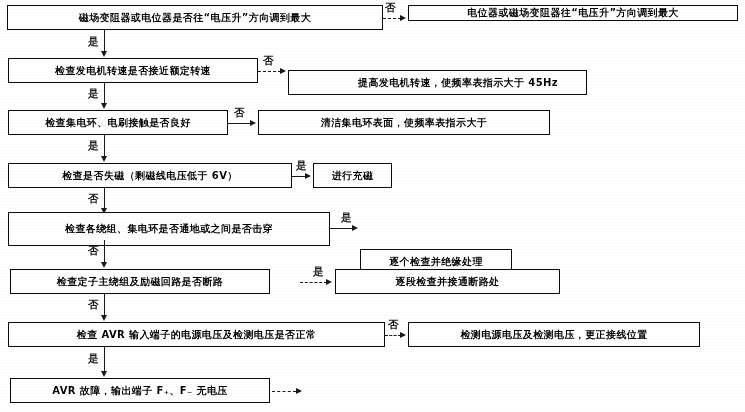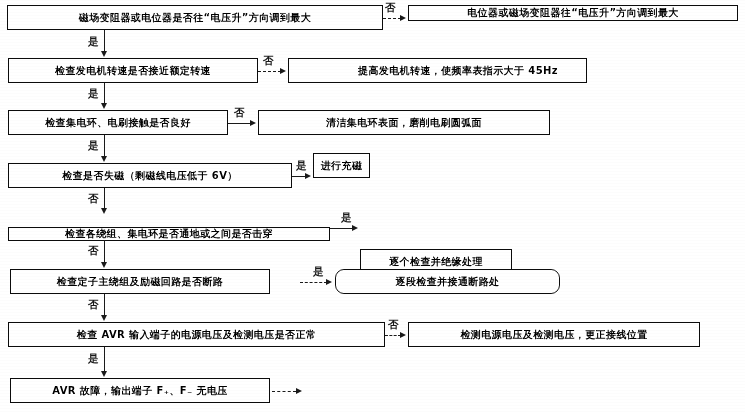--- a/index.html
+++ b/index.html
@@ -108,61 +108,61 @@
   <div class="node action" style="left:408px; top:5px; width:330px; height:16px;">电位器或磁场变阻器往“电压升”方向调到最大</div>
 
   <div class="v-line" style="left:104px; top:30px; height:23px;"></div>
   <div class="edge-label" style="left:88px; top:36px;">是</div>
   <div class="arrow-down" style="left:100.5px; top:51px;"></div>
 
   <div class="node decision" style="left:8px; top:58px; width:250px; height:25px;">检查发电机转速是否接近额定转速</div>
   <div class="edge-label" style="left:263px; top:55px;">否</div>
   <div class="h-line dashed" style="left:258px; top:71px; width:23px;"></div>
   <div class="arrow-right" style="left:280px; top:67.5px;"></div>
-  <div class="node action" style="left:288px; top:58px; width:299px; height:25px;padding-left:45px;">提高发电机转速，使频率表指示大于 45Hz</div>
+  <div class="node action" style="left:288px; top:70px; width:299px; height:25px;padding-left:45px;">提高发电机转速，使频率表指示大于 45Hz</div>
 
   <div class="v-line" style="left:104px; top:83px; height:22px;"></div>
   <div class="edge-label" style="left:88px; top:88px;">是</div>
   <div class="arrow-down" style="left:100.5px; top:103px;"></div>
 
   <div class="node decision" style="left:8px; top:110px; width:220px; height:25px;">检查集电环、电刷接触是否良好</div>
   <div class="edge-label" style="left:234px; top:107px;">否</div>
   <div class="h-line" style="left:228px; top:123px; width:23px;"></div>
   <div class="arrow-right" style="left:250px; top:119.5px;"></div>
-  <div class="node action" style="left:258px; top:110px; width:292px; height:25px;">清洁集电环表面，磨削电刷圆弧面</div>
+  <div class="node action" style="left:258px; top:110px; width:292px; height:25px;">清洁集电环表面，使频率表指示大于</div>
 
   <div class="v-line" style="left:104px; top:135px; height:23px;"></div>
   <div class="edge-label" style="left:88px; top:140px;">是</div>
   <div class="arrow-down" style="left:100.5px; top:156px;"></div>
 
   <div class="node decision" style="left:8px; top:163px; width:284px; height:25px;">检查是否失磁（剩磁线电压低于 6V）</div>
   <div class="edge-label" style="left:296px; top:160px;">是</div>
   <div class="h-line" style="left:292px; top:176px; width:14px;"></div>
   <div class="arrow-right" style="left:305px; top:172.5px;"></div>
-  <div class="node action" style="left:313px; top:153px; width:57px; height:25px;">进行充磁</div>
+  <div class="node action" style="left:313px; top:163px; width:79px; height:25px;">进行充磁</div>
 
   <div class="v-line" style="left:104px; top:188px; height:22px;"></div>
   <div class="edge-label" style="left:88px; top:193px;">否</div>
   <div class="arrow-down" style="left:100.5px; top:208px;"></div>
 
-  <div class="node decision" style="left:8px; top:227px; width:322px; height:14px;">检查各绕组、集电环是否通地或之间是否击穿</div>
+  <div class="node decision" style="left:8px; top:212px; width:322px; height:34px;">检查各绕组、集电环是否通地或之间是否击穿</div>
   <div class="edge-label" style="left:341px; top:212px;">是</div>
   <div class="h-line" style="left:330px; top:228px; width:23px;"></div>
   <div class="arrow-right" style="left:352px; top:224.5px;"></div>
   <div class="node action" style="left:360px; top:215px; width:152px; height:25px;margin-top:34px;">逐个检查并绝缘处理</div>
 
   <div class="v-line" style="left:104px; top:240px; height:24px;"></div>
   <div class="edge-label" style="left:88px; top:245px;">否</div>
   <div class="arrow-down" style="left:100.5px; top:262px;"></div>
 
   <div class="node decision" style="left:10px; top:269px; width:260px; height:25px;">检查定子主绕组及励磁回路是否断路</div>
   <div class="edge-label" style="left:313px; top:266px;">是</div>
   <div class="h-line dashed" style="left:300px; top:282px; width:27px;"></div>
   <div class="arrow-right" style="left:326px; top:278.5px;"></div>
-  <div class="node action" style="left:335px; top:269px; width:225px; height:25px;border-radius:9px;">逐段检查并接通断路处</div>
+  <div class="node action" style="left:335px; top:269px; width:225px; height:25px;">逐段检查并接通断路处</div>
 
   <div class="v-line" style="left:104px; top:294px; height:23px;"></div>
   <div class="edge-label" style="left:88px; top:299px;">否</div>
   <div class="arrow-down" style="left:100.5px; top:315px;"></div>
 
   <div class="node decision" style="left:8px; top:322px; width:377px; height:25px;">检查 AVR 输入端子的电源电压及检测电压是否正常</div>
   <div class="edge-label" style="left:388px; top:319px;">否</div>
   <div class="h-line dashed" style="left:385px; top:335px; width:16px;"></div>
   <div class="arrow-right" style="left:400px; top:331.5px;"></div>
   <div class="node action" style="left:408px; top:322px; width:292px; height:25px;">检测电源电压及检测电压，更正接线位置</div>

